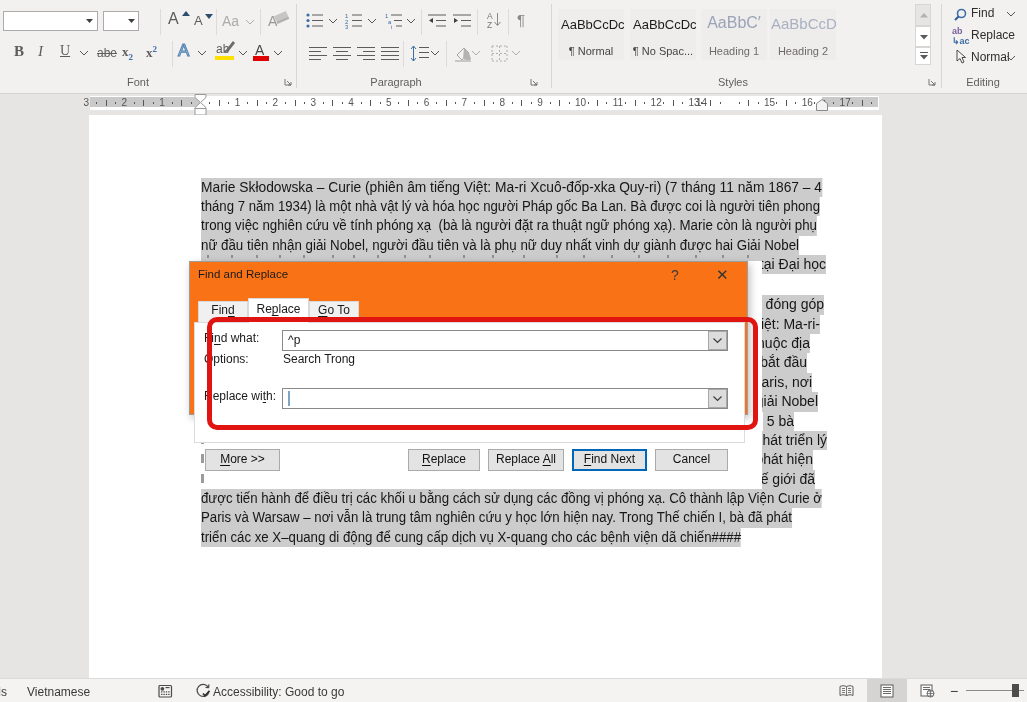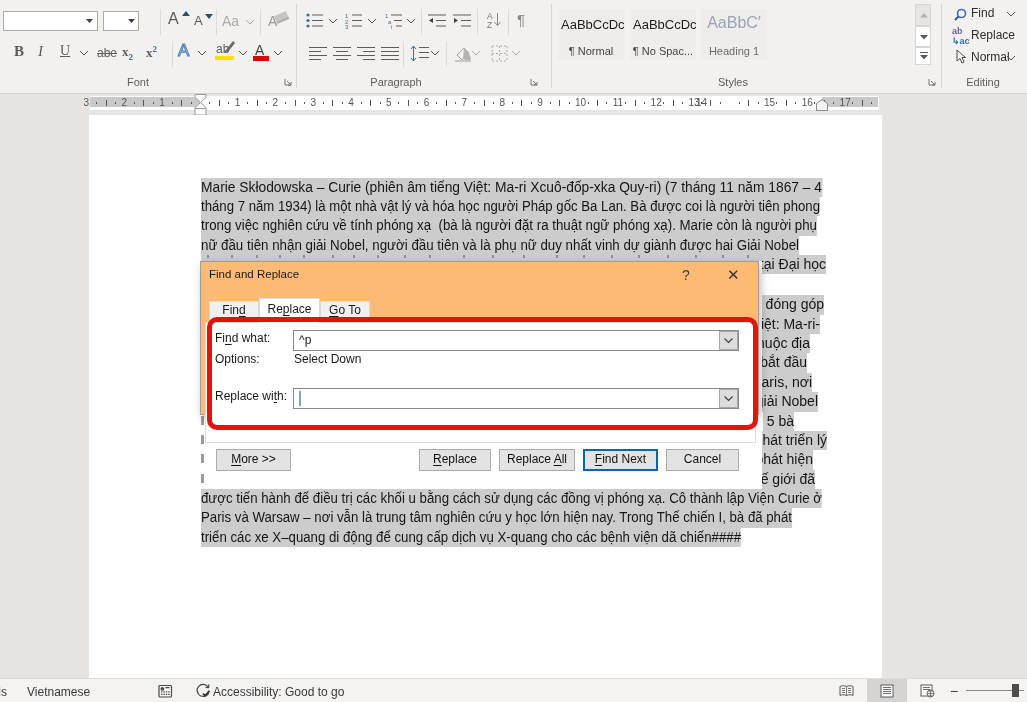--- a/index.html
+++ b/index.html
@@ -23,21 +23,21 @@
 .rnum { position:absolute; top:1.5px; font-size:10px; color:#555; }
 .rtick { position:absolute; background:#555; }
 
 
 #page { position:absolute; left:89px; top:115px; width:793px; height:563px; background:#ffffff; }
 .tl { position:absolute; white-space:pre; font-size:14px; line-height:19.4px; height:19.4px; color:#161616; background:#cccccc; transform-origin:0 0; }
 #fragclip { position:absolute; left:762px; top:0; width:265px; height:702px; overflow:hidden; }
 .tr { position:absolute; white-space:pre; font-size:14px; line-height:19.4px; height:19.4px; color:#161616; background:#cccccc; }
 
 
-#dlg { position:absolute; left:200px; top:261px; width:559px; height:154px; background:#fdba74; border:1px solid #9f9d9b; box-shadow:2px 3px 8px rgba(0,0,0,0.25); z-index:20; font-size:12px; color:#1a1a1a; }
+#dlg { position:absolute; left:189px; top:261px; width:559px; height:154px; background:#f97316; border:1px solid #9f9d9b; box-shadow:2px 3px 8px rgba(0,0,0,0.25); z-index:20; font-size:12px; color:#1a1a1a; }
 .tab { position:absolute; top:39px; height:22px; background:#f0f0f0; border:1px solid #d9d9d9; text-align:center; line-height:17px; }
 .tabact { position:absolute; top:36px; height:25px; background:#fff; border:1px solid #d9d9d9; border-bottom:none; text-align:center; line-height:20px; z-index:2; }
 .combo { position:absolute; height:21px; background:#fff; border:1px solid #898989; }
 .cbtn { position:absolute; right:0px; top:0px; width:19px; height:19px; background:#dcdcdc; border:1px solid #a8a8a8; text-align:center; }
 .cbtn svg { margin-top:6px; display:inline-block; }
 .btn { position:absolute; top:187px; height:22px; background:#e3e3e3; border:1px solid #aaaaaa; text-align:center; line-height:19px; font-size:12px; color:#111; }
 #redrect { position:absolute; left:207px; top:317px; width:551px; height:113px; border:5px solid #e01511; border-radius:10px; z-index:30; }
 
 
 #status { position:absolute; left:0; top:678px; width:1027px; height:24px; background:#f4f3f2; border-top:1px solid #dddbd9; font-size:12px; color:#3a3a3a; }
@@ -201,20 +201,24 @@
       <div class="abs" style="left:3px; top:8px; font-size:13px; color:#1c1c1c; width:60px; text-align:center;">AaBbCcDc</div>
       <div class="abs" style="left:0; top:36px; font-size:11px; color:#444; width:66px; text-align:center;">¶ Normal</div>
     </div>
     <div class="abs" style="left:630px; top:9px; width:66px; height:51px; background:#efedec;">
       <div class="abs" style="left:3px; top:8px; font-size:13px; color:#1c1c1c; width:60px; text-align:center;">AaBbCcDc</div>
       <div class="abs" style="left:0; top:36px; font-size:11px; color:#444; width:66px; text-align:center;">¶ No Spac...</div>
     </div>
     <div class="abs" style="left:701px; top:9px; width:66px; height:51px; background:#efedec;">
       <div class="abs" style="left:1px; top:5px; font-size:16px; color:#9aa3b8; width:64px; text-align:center;">AaBbC′</div>
       <div class="abs" style="left:0; top:36px; font-size:11px; color:#6d6b69; width:66px; text-align:center;">Heading 1</div>
+    </div>
+    <div class="abs" style="left:770px; top:9px; width:66px; height:51px; background:#efedec;">
+      <div class="abs" style="left:1px; top:6px; font-size:15px; color:#a8b0c2; width:64px; text-align:center;">AaBbCcD</div>
+      <div class="abs" style="left:0; top:36px; font-size:11px; color:#6d6b69; width:66px; text-align:center;">Heading 2</div>
     </div>
     <div class="abs" style="left:915px; top:4px; width:16px; height:61px;">
       <div class="abs" style="left:0; top:0; width:16px; height:22px; background:#e7e5e3; border:1px solid #d8d6d4;">
           <svg class="abs" style="left:3.5px; top:8px;" width="8" height="5">
             <path d="M4 0 L8 4.5 L0 4.5 Z" fill="#b4b2b0"></path>
           </svg>
         </div>
       <div class="abs" style="left:0; top:22px; width:16px; height:21px; background:#ffffff; border:1px solid #d8d6d4;">
           <svg class="abs" style="left:3.5px; top:7.5px;" width="8" height="5">
             <path d="M0 0 L8 0 L4 4.5 Z" fill="#5a5a5a"></path>
@@ -419,21 +423,21 @@
     <div class="tab" style="left:119px; width:50px;"><u>G</u>o To</div>
     <div class="abs" style="left:4px; top:60px; width:551px; height:121px; background:#fff; border:1px solid #dcdcdc;"></div>
     <div class="abs" style="left:14px; top:69px;">Fi<u>n</u>d what:</div>
     <div class="combo" style="left:92px; top:68px; width:446px;">
         <span style="position:absolute; left:5px; top:1.5px;">^p</span>
         <span class="cbtn"><svg width="9" height="6">
             <path d="M0.5 0.5 L4.5 4.5 L8.5 0.5" stroke="#3c3c3c" stroke-width="1.2" fill="none"></path>
           </svg></span>
       </div>
     <div class="abs" style="left:14px; top:90px;">Options:</div>
-    <div class="abs" style="left:93px; top:90px;">Select Down</div>
+    <div class="abs" style="left:93px; top:90px;">Search Trong</div>
     <div class="abs" style="left:14px; top:127px;">Replace wi<u>t</u>h:</div>
     <div class="combo" style="left:92px; top:126px; width:446px;">
         <span style="position:absolute; left:5px; top:2px; width:2px; height:15px; background:#7fa5c4;"></span>
         <span class="cbtn"><svg width="9" height="6">
             <path d="M0.5 0.5 L4.5 4.5 L8.5 0.5" stroke="#3c3c3c" stroke-width="1.2" fill="none"></path>
           </svg></span>
       </div>
     <div class="btn" style="left:15px; width:75px;"><u>M</u>ore &gt;&gt;</div>
     <div class="btn" style="left:218px; width:72px;"><u>R</u>eplace</div>
     <div class="btn" style="left:298px; width:76px;">Replace <u>A</u>ll</div>

